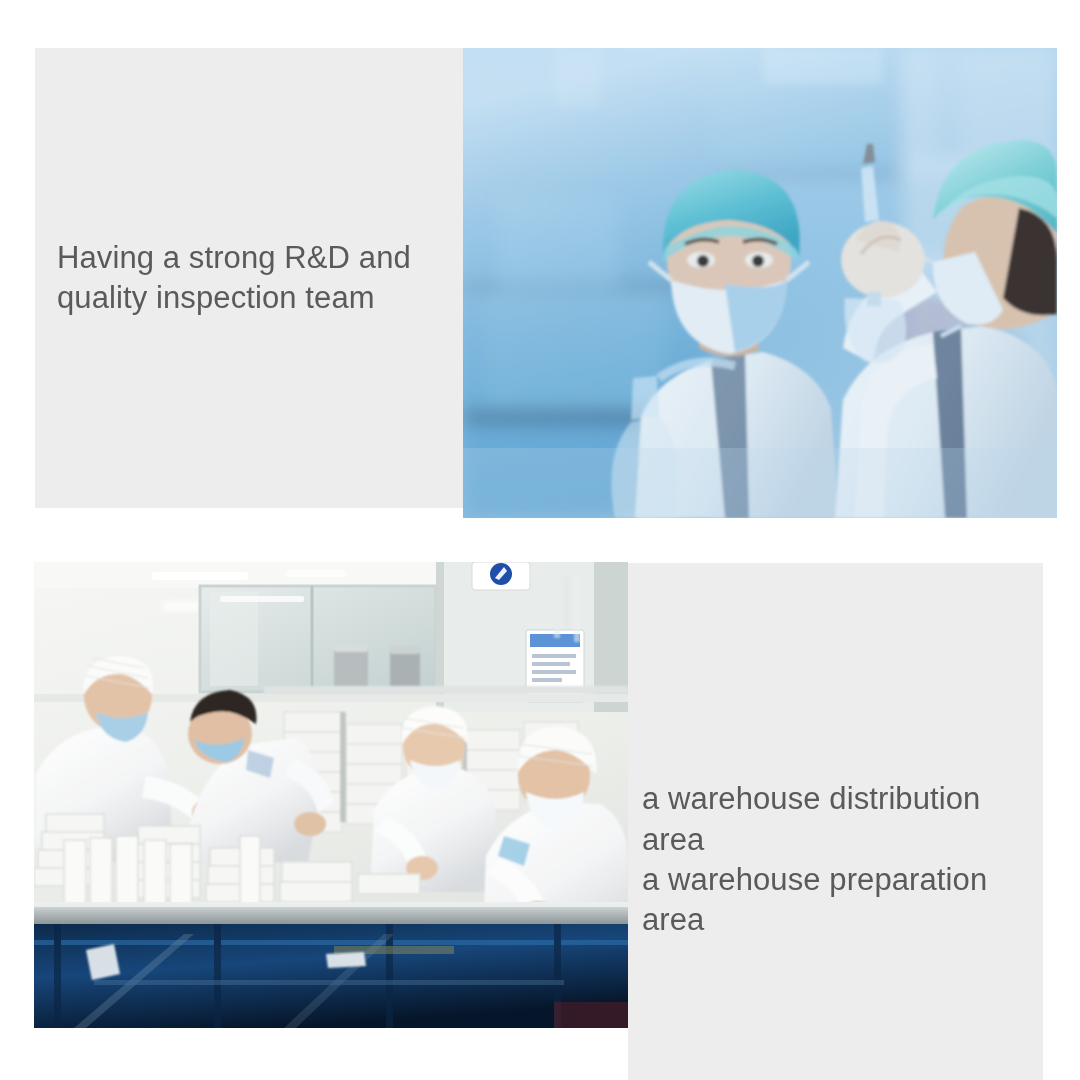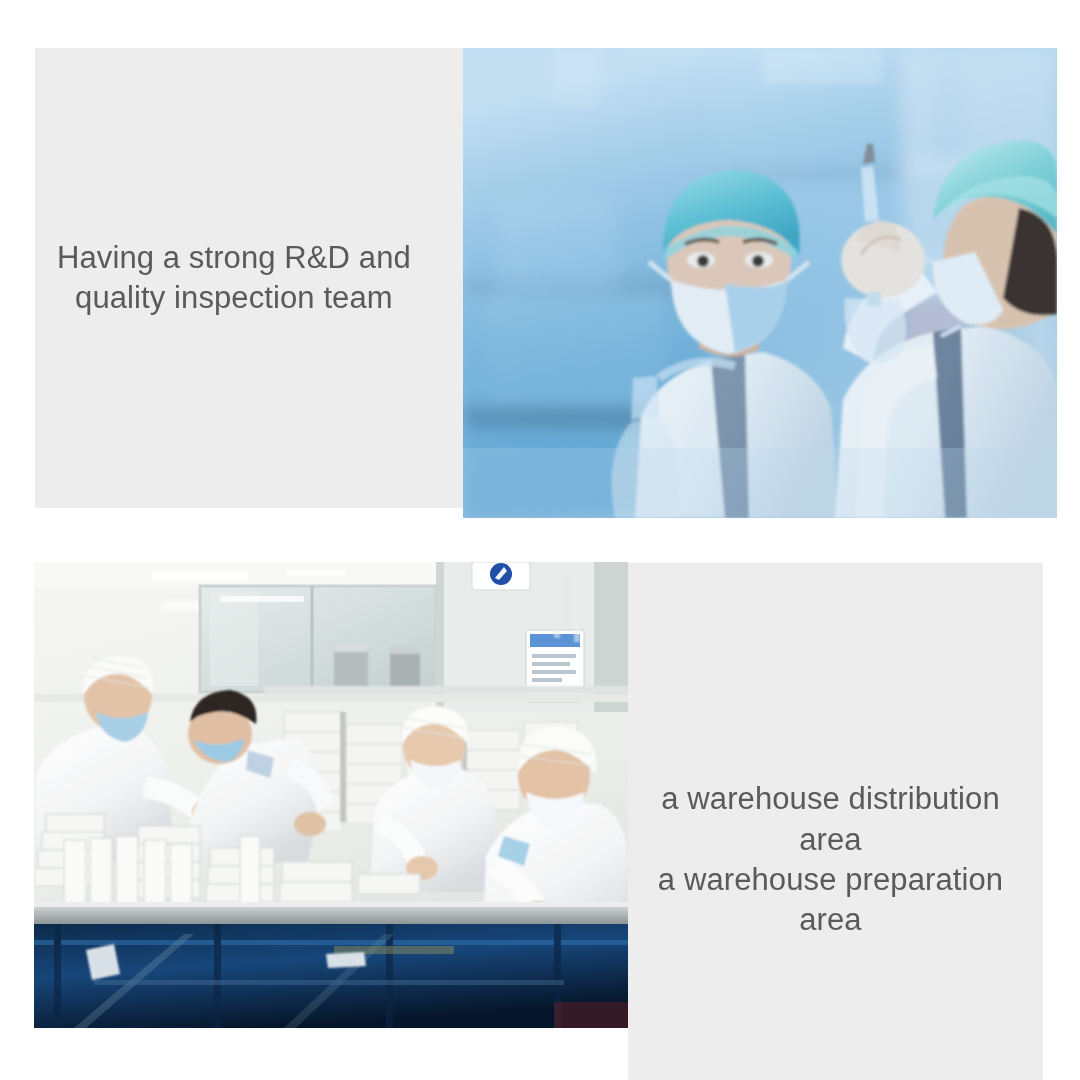--- a/index.html
+++ b/index.html
@@ -14,21 +14,20 @@
     position: relative;
     overflow: hidden;
     font-family: "Liberation Sans", sans-serif;
     -webkit-font-smoothing: antialiased;
   }
 
   
   .panel {
     position: absolute;
     box-sizing: border-box;
-    text-align: center;
   }
   .text-panel {
     background: #eeedee;
     display: flex;
     align-items: center;
   }
   .caption {
     color: #5a5a5a;
     font-size: 31px;
     line-height: 1.30;

